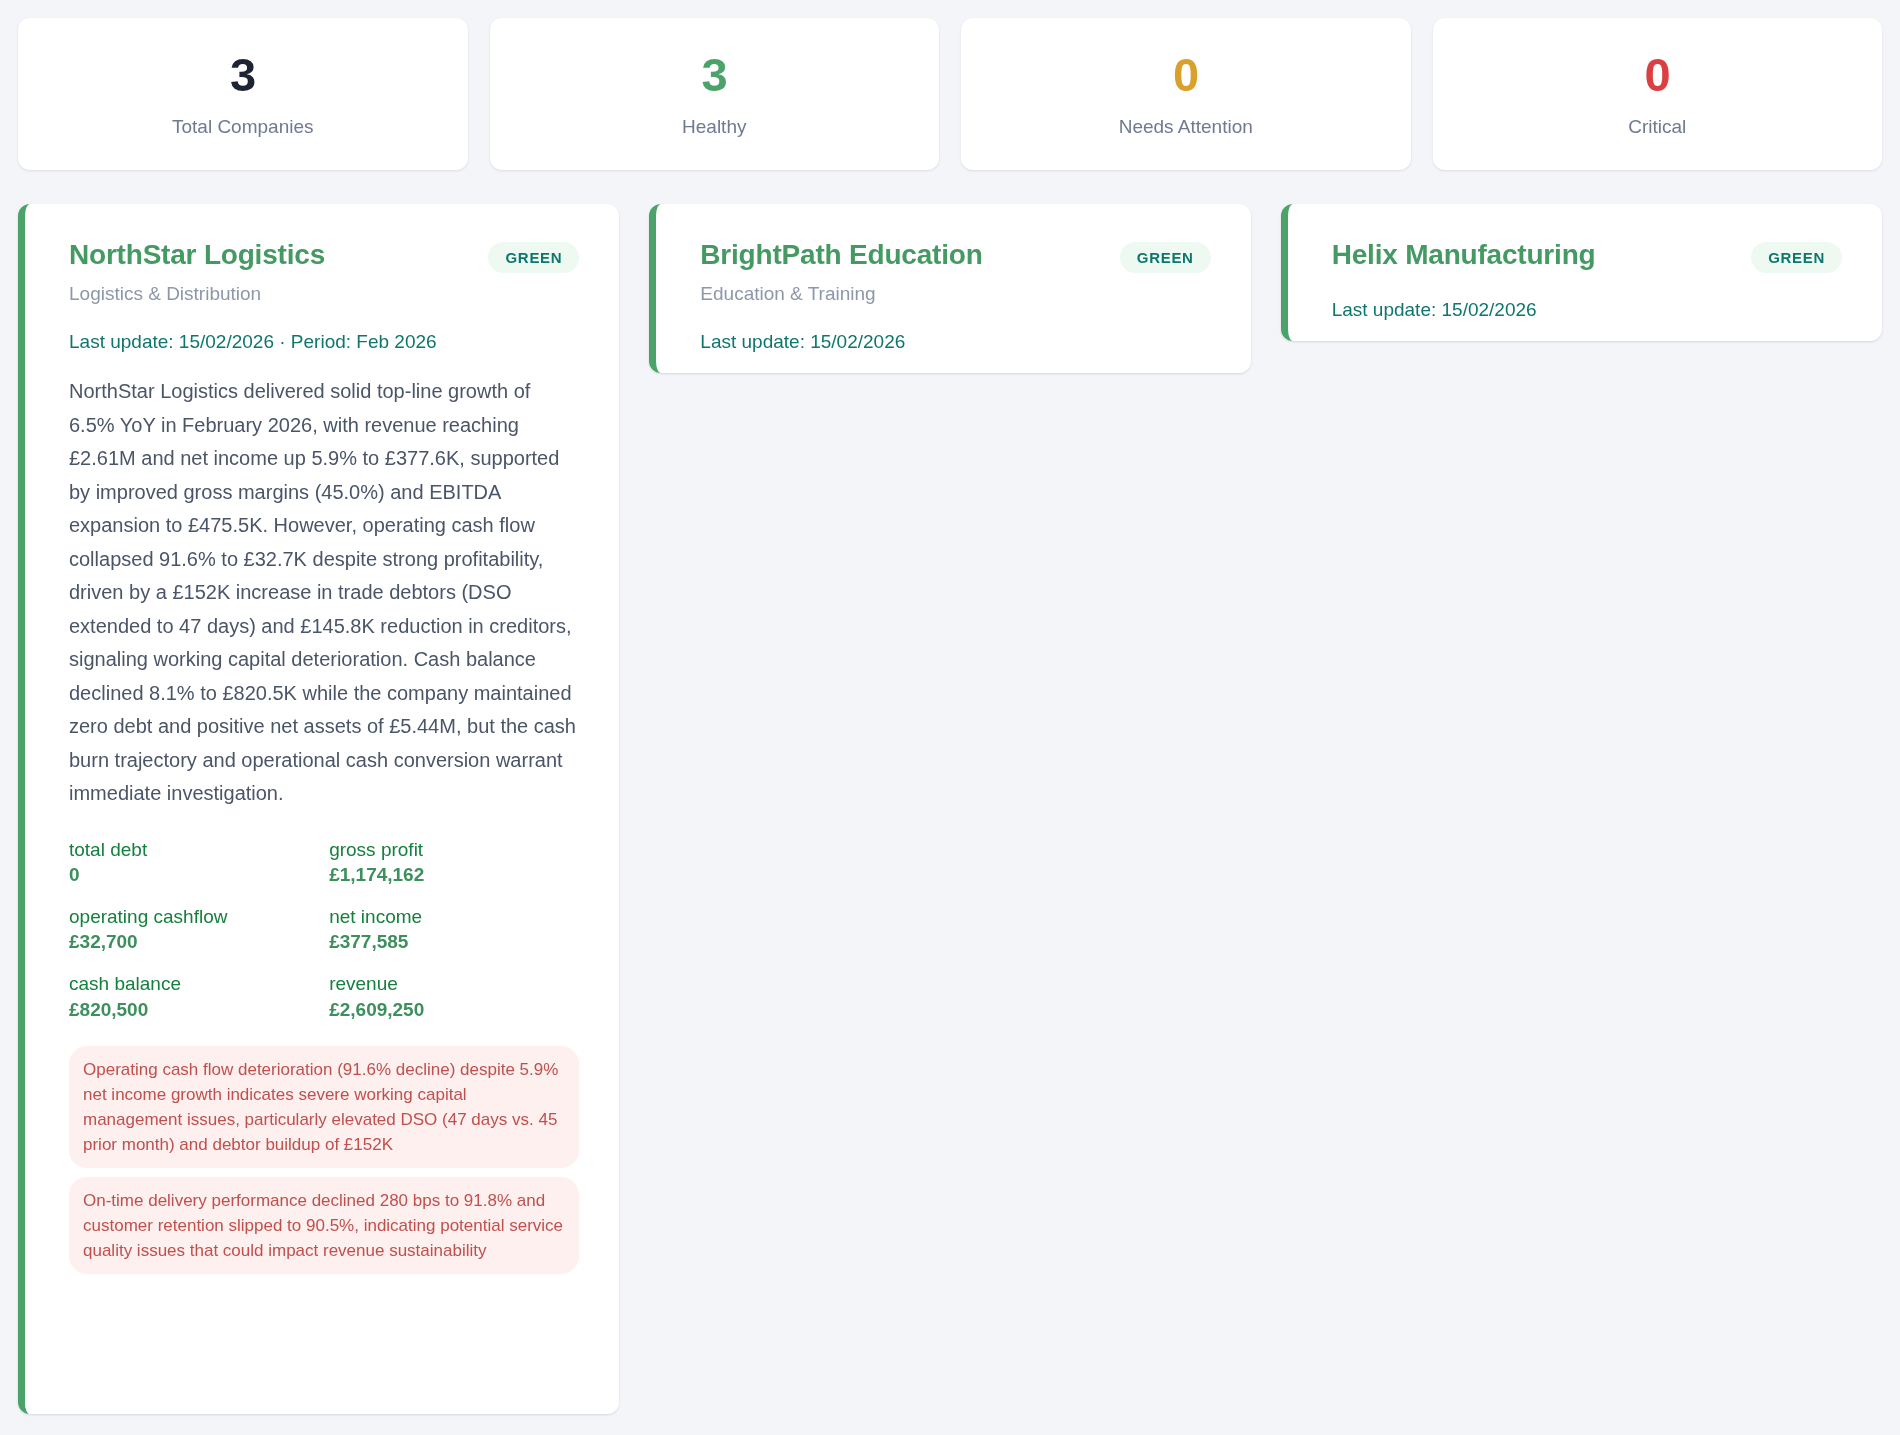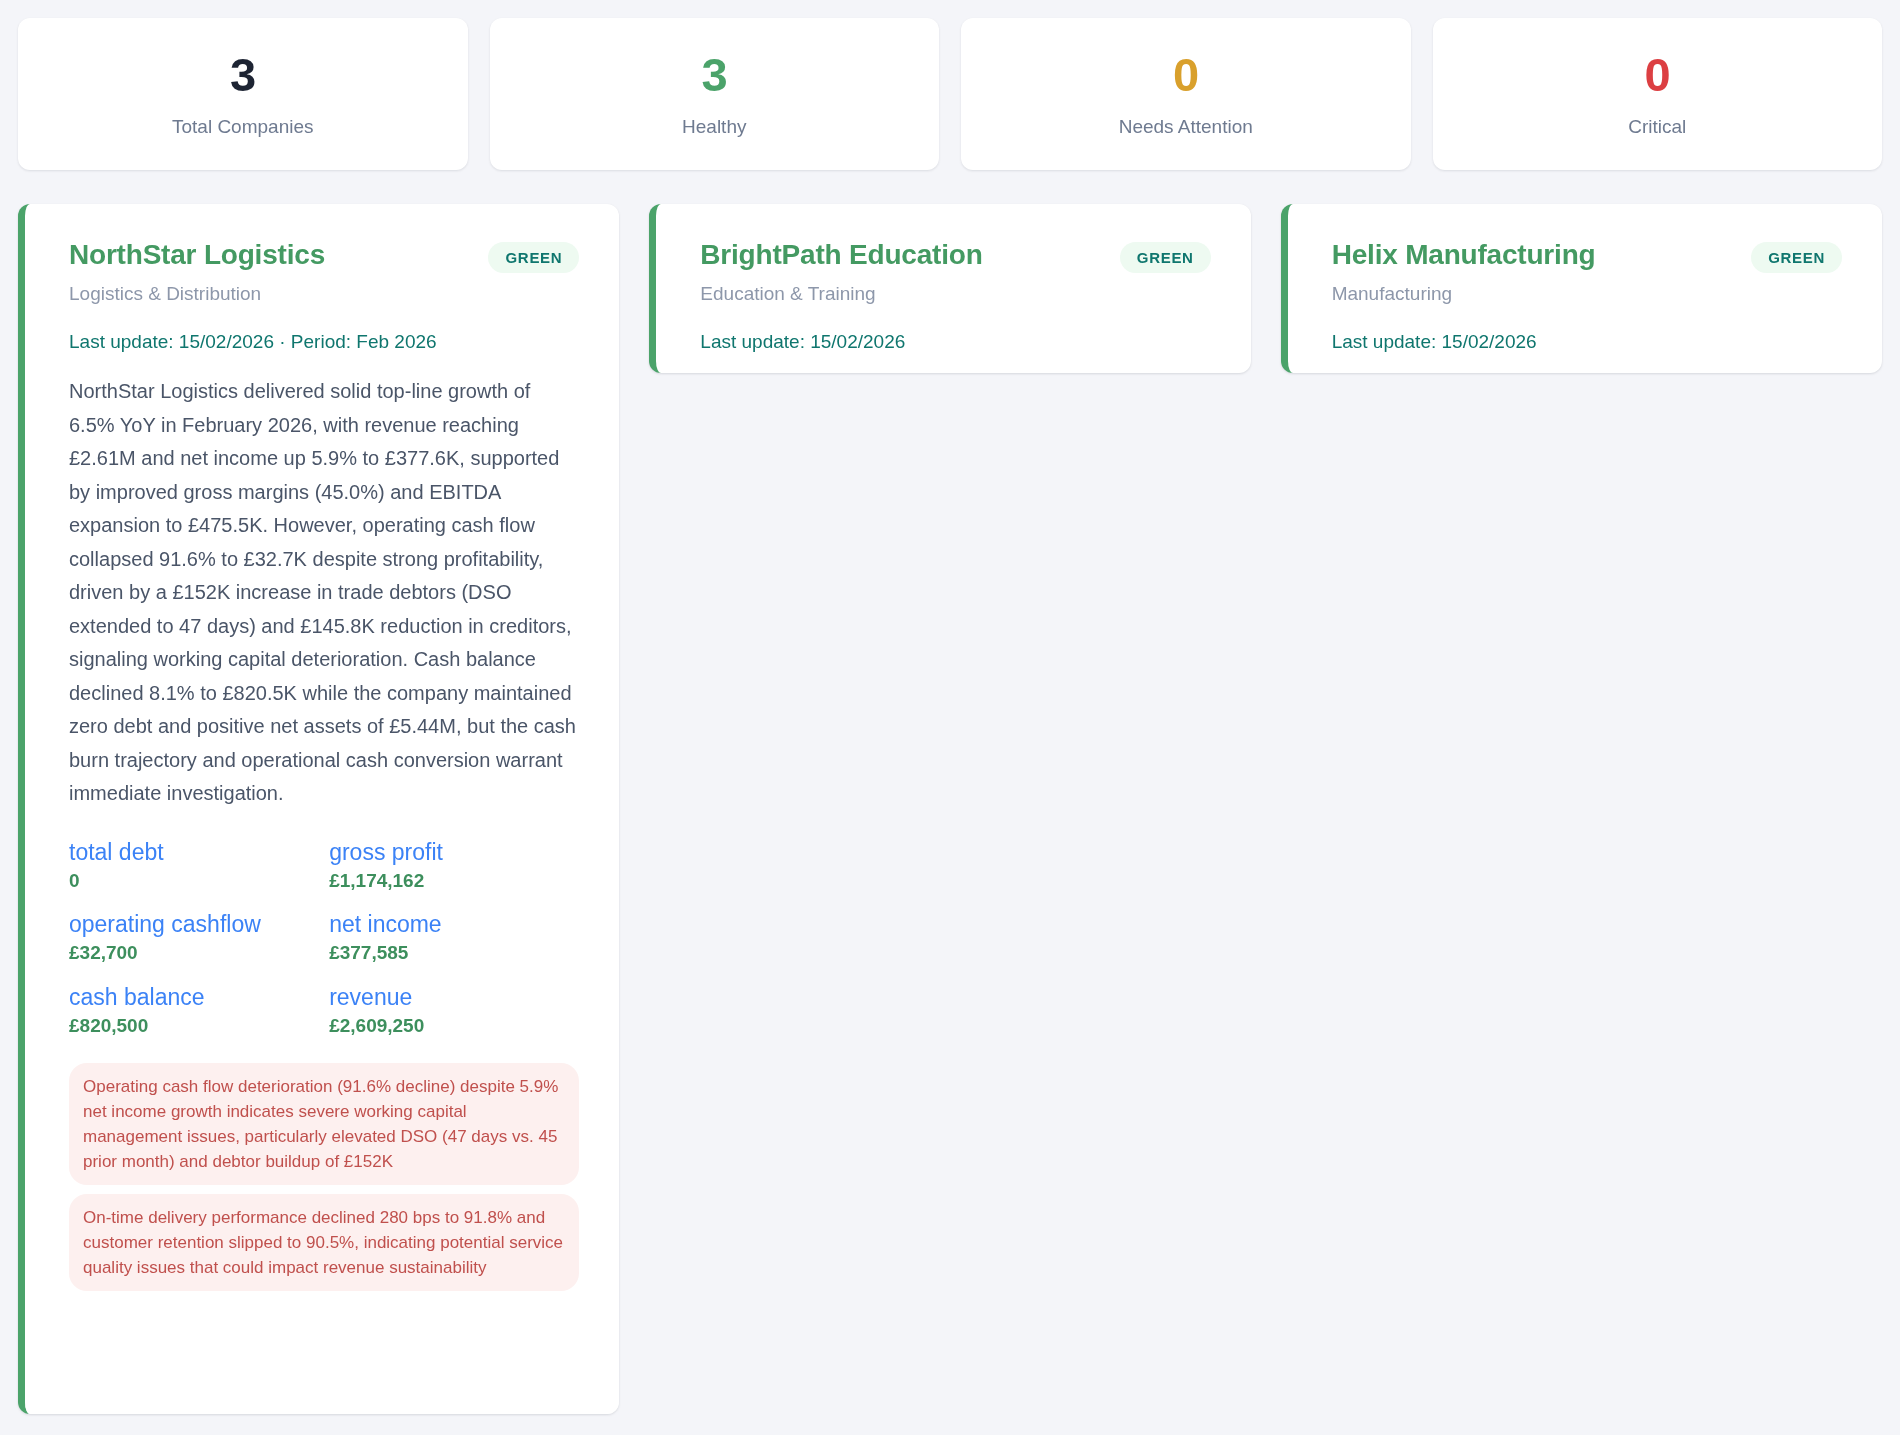--- a/index.html
+++ b/index.html
@@ -127,22 +127,22 @@
   
   .metrics {
     margin-top: 26px;
     display: grid;
     grid-template-columns: 1fr 1fr;
     row-gap: 10px;
     column-gap: 10px;
   }
 
   .metric-label {
-    font-size: 23px;
-    color: #3b82f6;
+    font-size: 19px;
+    color: #15803d;
     line-height: 1.35;
   }
 
   .metric-value {
     font-size: 19px;
     font-weight: bold;
     color: #3d8f5d;
     line-height: 1.35;
     margin-bottom: 6px;
   }
@@ -257,17 +257,16 @@
     </div>
     <div class="company-sector">Education &amp; Training</div>
     <div class="company-meta">Last update: 15/02/2026</div>
   </div>
 
   <div class="company-card compact-card">
     <div class="card-top">
       <div class="company-name">Helix Manufacturing</div>
       <div class="status-badge">GREEN</div>
     </div>
-    <div class="company-sector">Manufacturing</div>
     <div class="company-meta">Last update: 15/02/2026</div>
   </div>
 
 </div>
 
 </body></html>

